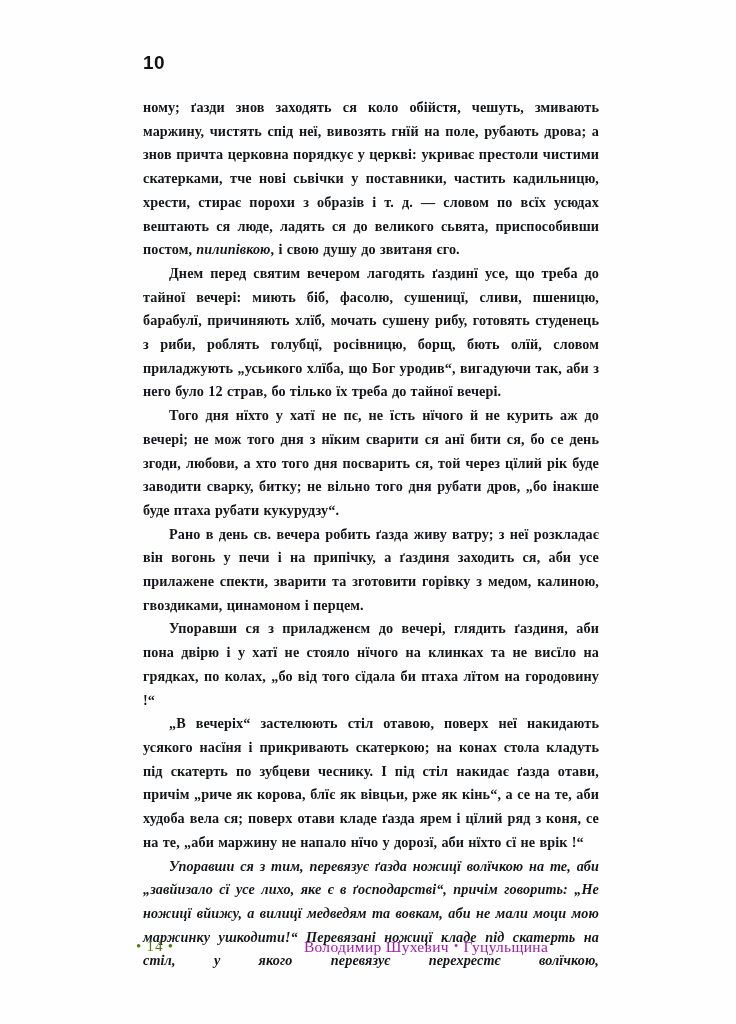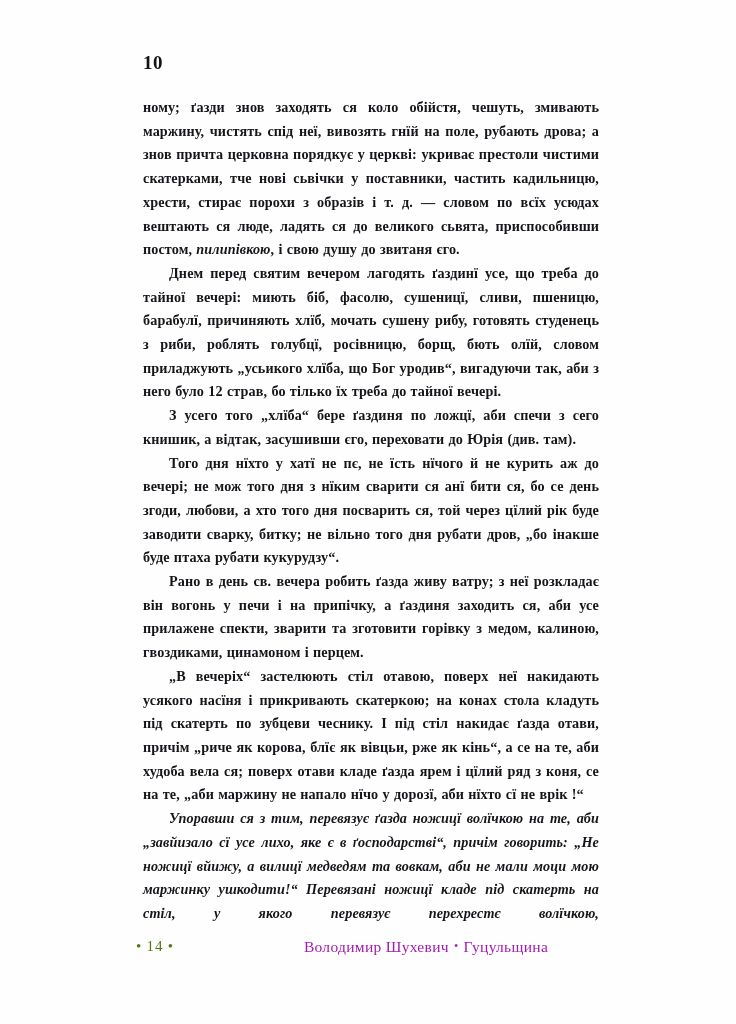--- a/index.html
+++ b/index.html
@@ -24,21 +24,21 @@
 
   
   #folio {
     position: absolute;
     left: 143px;
     top: 52px;
     font-size: 19px;
     font-weight: 700;
     letter-spacing: 0.5px;
     color: #121212;
-    font-family: Liberation Serif, serif;
+    font-family: Liberation Sans, sans-serif;
   }
 
   
   #textblock {
     position: absolute;
     left: 143px;
     top: 96px;
     width: 456px;
   }
 
@@ -114,26 +114,26 @@
   <div id="folio">10</div>
 
   <div id="textblock">
 
     <p class="para">
       <span>ному; ґазди знов заходять ся коло обійстя, чешуть, змивають маржину, чистять спід неї, вивозять гнїй на поле, рубають дрова; а знов причта церковна порядкує у церкві: укриває престоли чистими скатерками, тче нові сьвічки у поставники, частить кадильницю, хрести, стирає порохи з образів і т. д. — словом по всїх усюдах вештають ся люде, ладять ся до великого сьвята, приспособивши постом, </span><em>пилипівкою</em><span>, і свою душу до звитаня єго.</span>
     </p>
 
     <p class="para indent">Днем перед святим вечером лагодять ґаздинї усе, що треба до тайної вечері: миють біб, фасолю, сушеницї, сливи, пшеницю, барабулї, причиняють хлїб, мочать сушену рибу, готовять студенець з риби, роблять голубцї, росівницю, борщ, бють олїй, словом приладжують „усьикого хлїба, що Бог уродив“, вигадуючи так, аби з него було 12 страв, бо тілько їх треба до тайної вечері.</p>
 
-    <p class="para indent">З усего того „хлїба“ бере ґаздиня по ложцї, аби спечи з сего книшик, а відтак, засушивши єго, переховати до Юрія (див. там).</p>
 
     <p class="para indent">Того дня нїхто у хатї не пє, не їсть нїчого й не курить аж до вечері; не мож того дня з нїким сварити ся анї бити ся, бо се день згоди, любови, а хто того дня посварить ся, той через цїлий рік буде заводити сварку, битку; не вільно того дня рубати дров, „бо інакше буде птаха рубати кукурудзу“.</p>
 
     <p class="para indent">Рано в день св. вечера робить ґазда живу ватру; з неї розкладає він вогонь у печи і на припічку, а ґаздиня заходить ся, аби усе прилажене спекти, зварити та зготовити горівку з медом, калиною, гвоздиками, цинамоном і перцем.</p>
 
+    <p class="para indent">Упоравши ся з приладженєм до вечері, глядить ґаздиня, аби пона двірю і у хатї не стояло нїчого на клинках та не висїло на грядках, по колах, „бо від того сїдала би птаха лїтом на городовину !“</p>
 
     <p class="para indent">„В вечеріх“ застелюють стіл отавою, поверх неї накидають усякого насїня і прикривають скатеркою; на конах стола кладуть під скатерть по зубцеви чеснику. І під стіл накидає ґазда отави, причім „риче як корова, блїє як вівцьи, рже як кінь“, а се на те, аби худоба вела ся; поверх отави кладе ґазда ярем і цїлий ряд з коня, се на те, „аби маржину не напало нїчо у дорозї, аби нїхто сї не врік !“</p>
 
     <p class="para indent last-full">Упоравши ся з тим, перевязує ґазда ножицї волїчкою на те, аби „завйизало сї усе лихо, яке є в ґосподарстві“, причім говорить: „Не ножицї вйижу, а вилицї медведям та вовкам, аби не мали моци мою маржинку ушкодити!“ Перевязані ножицї кладе під скатерть на стіл, у якого перевязує перехрестє волїчкою,</p>
 
   </div>
 
   <div id="footer">
     <div id="footer-folio">• 14 •</div>
     <div id="footer-title">

